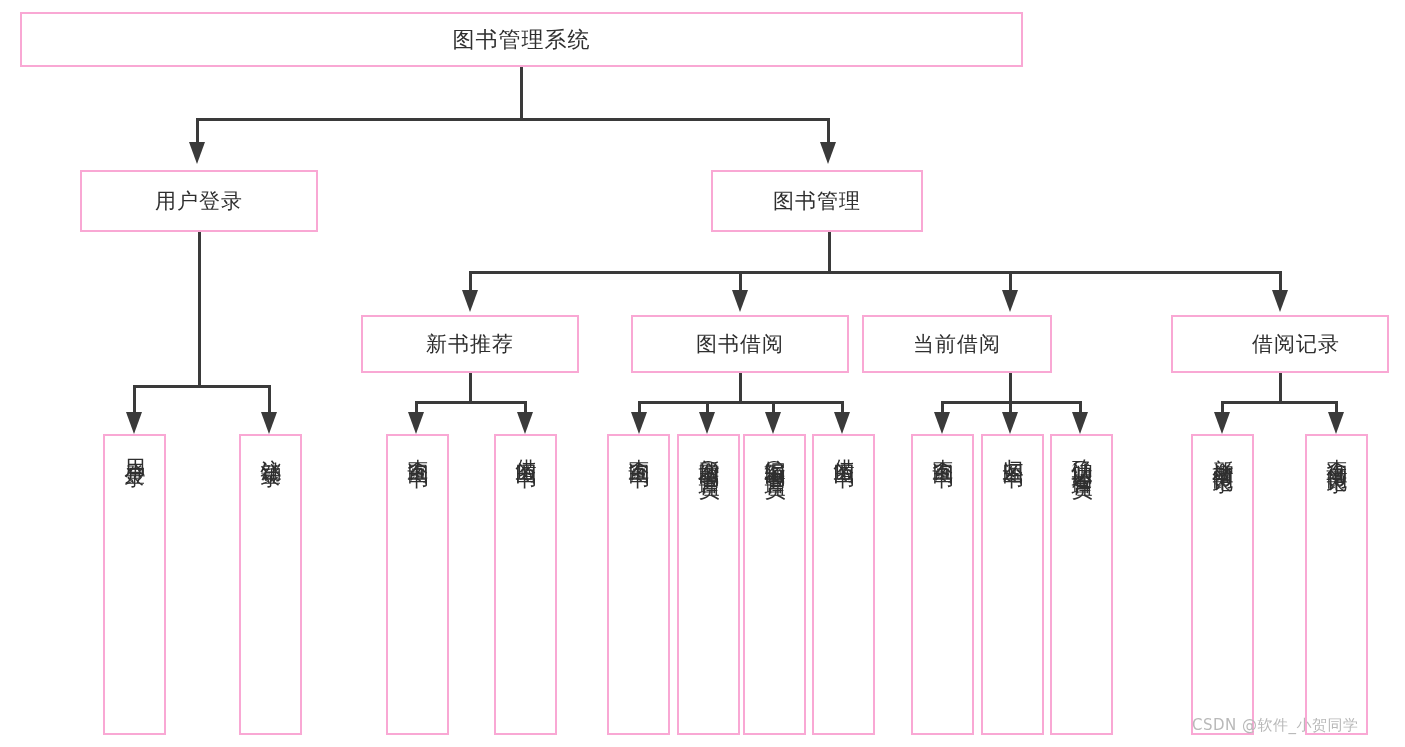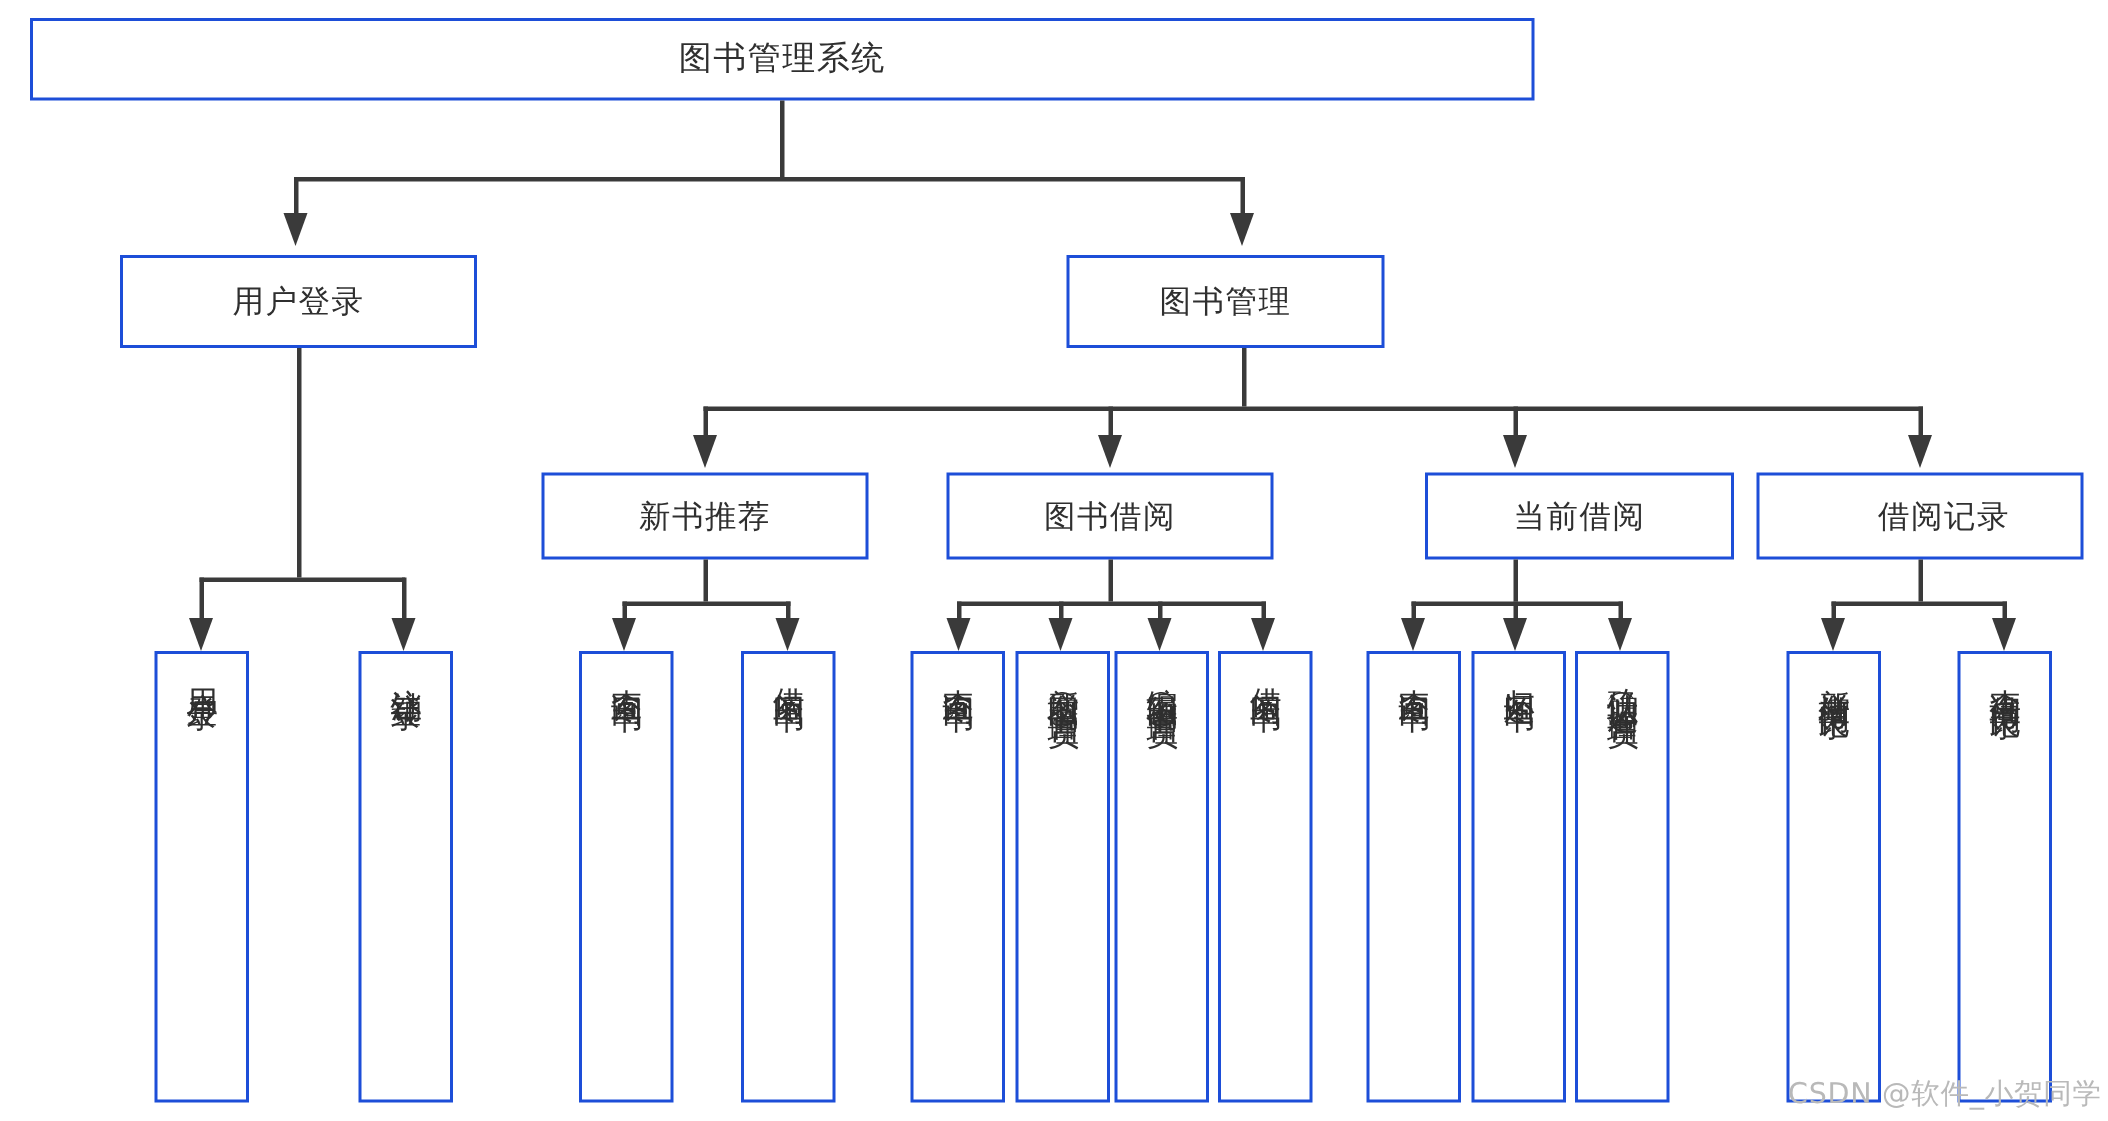--- a/index.html
+++ b/index.html
@@ -16,21 +16,21 @@
     width: 1405px;
     height: 747px;
     background: #ffffff;
     overflow: hidden;
   }
   
   .node {
     position: absolute;
     box-sizing: border-box;
     background: #ffffff;
-    border: 2px solid #1d4ed8;
+    border: 2px solid #f9a8d4;
     display: flex;
     align-items: center;
     justify-content: center;
     color: #2f2f2f;
   }
   .node .label {
     font-size: 21px;
     line-height: 1.25;
     letter-spacing: 1px;
     white-space: nowrap;
@@ -68,21 +68,21 @@
     width: 0;
     height: 0;
     border-left: 8px solid transparent;
     border-right: 8px solid transparent;
     border-top: 22px solid #3a3a3a;
   }
 
   
   #watermark {
     position: absolute;
-    font-size: 19px;
+    font-size: 15px;
     color: #b9b9b9;
     white-space: nowrap;
     letter-spacing: 0.5px;
   }
 </style>
 </head>
 <body>
 
 <div id="canvas">
 
@@ -126,21 +126,21 @@
 
   <div class="seg v" style="left:1279px; top:271px; width:3px; height:22px;"></div>
   <div class="arrow" style="left:1272px; top:290px;"></div>
 
   <div class="node lvl2" style="left:361px; top:315px; width:218px; height:58px;">
     <span class="label">新书推荐</span>
   </div>
   <div class="node lvl2" style="left:631px; top:315px; width:218px; height:58px;">
     <span class="label">图书借阅</span>
   </div>
-  <div class="node lvl2" style="left:950px; top:315px; width:206px; height:58px;">
+  <div class="node lvl2" style="left:862px; top:315px; width:190px; height:58px;">
     <span class="label">当前借阅</span>
   </div>
   <div class="node lvl2" style="left:1171px; top:315px; width:218px; height:58px;padding-left:32px;">
     <span class="label">借阅记录</span>
   </div>
 
   <div class="seg v" style="left:469px; top:373px; width:3px; height:28px;"></div>
   <div class="seg h" style="left:415px; top:401px; width:112px; height:3px;"></div>
   <div class="seg v" style="left:415px; top:401px; width:3px; height:14px;"></div>
   <div class="arrow" style="left:408px; top:412px;"></div>

